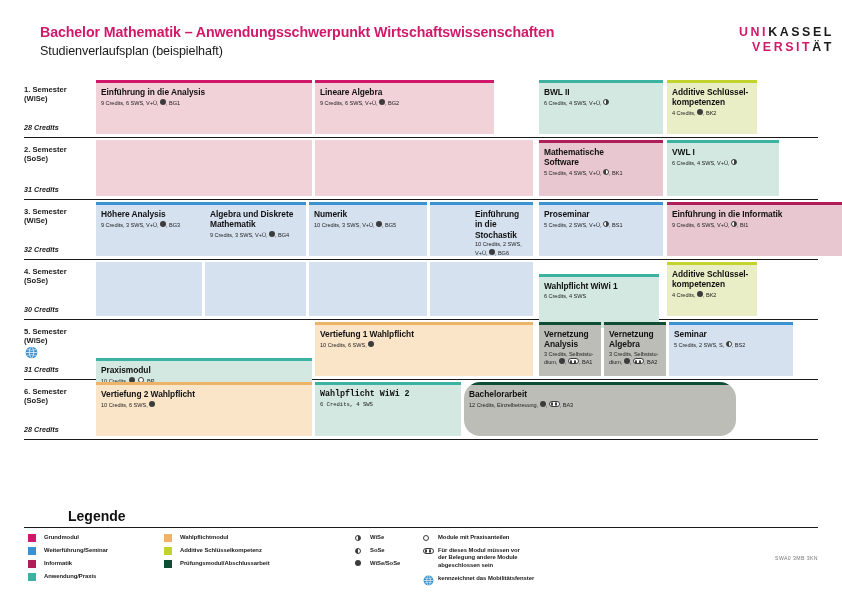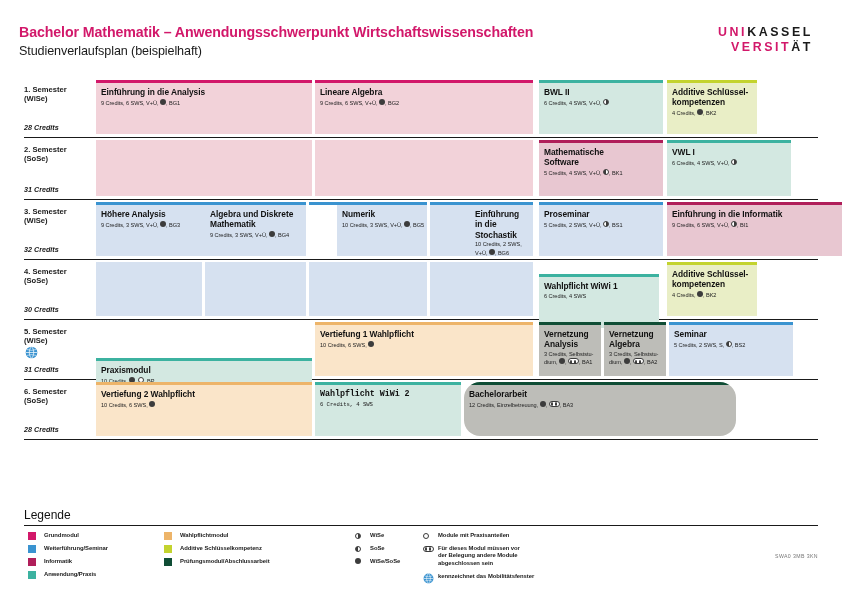--- a/index.html
+++ b/index.html
@@ -4,21 +4,21 @@
 <style>
   html,body{margin:0;padding:0;}
   body{
     width:842px;height:595px;background:#ffffff;
     font-family:"Liberation Sans","DejaVu Sans",sans-serif;
     color:#1a1a1a;overflow:hidden;position:relative;
   }
   .page{position:absolute;left:0;top:0;width:842px;height:595px;}
 
   
-  .header{position:absolute;left:19px;top:24px;width:794px;height:44px;}
+  .header{position:absolute;left:40px;top:24px;width:794px;height:44px;}
   .title-main{
     font-size:14.2px;font-weight:bold;color:#d2186a;letter-spacing:-0.1px;
     white-space:nowrap;line-height:17px;
   }
   .title-sub{
     font-size:12.6px;font-weight:normal;color:#1a1a1a;line-height:16px;
     margin-top:2px;letter-spacing:-0.1px;
   }
   .logo{position:absolute;right:0;top:1px;text-align:right;line-height:15px;}
   .logo-row{font-size:12.4px;font-weight:bold;letter-spacing:2.6px;white-space:nowrap;}
@@ -55,21 +55,21 @@
   .g-open{background:#fff;border:0.8px solid #3c3c3c;box-sizing:border-box;}
   .g-lock{display:inline-block;width:11px;height:6px;border:0.8px solid #3c3c3c;border-radius:3px;
           background:#fff;vertical-align:-0.5px;position:relative;box-sizing:border-box;}
   .g-lock:before,.g-lock:after{content:"";position:absolute;top:0.3px;width:2.4px;height:4.2px;
           border:0.7px solid #3c3c3c;border-radius:50%;box-sizing:border-box;}
   .g-lock:before{left:0.8px;}
   .g-lock:after{left:5.0px;}
 
   
   .legend{position:absolute;left:24px;top:508px;width:794px;}
-  .legend-title{font-size:12px;font-weight:normal;color:#111;}
+  .legend-title{font-size:14px;font-weight:bold;color:#111;margin-left:44px;}
   .legend-rule{margin-top:3px;border-top:1.1px solid #1a1a1a;width:794px;}
   .legend-cols{position:relative;margin-top:6px;height:64px;}
   .lcol{position:absolute;top:0;}
   .lcol-a{left:4px;width:160px;}
   .lcol-b{left:140px;width:220px;}
   .lcol-c{left:330px;width:100px;}
   .lcol-d{left:398px;width:240px;}
   .litem{position:relative;padding-left:16px;margin-bottom:5.5px;font-size:5.9px;line-height:7.4px;
          font-weight:bold;color:#1a1a1a;letter-spacing:-0.05px;}
   .swatch{position:absolute;left:0;top:0.4px;width:8px;height:8px;}
@@ -101,21 +101,21 @@
           <div class="credits">28 Credits</div>
         </div>
         <div class="track">
           <div class="mod" style="left: 0px; width: 216px; top: 2px; height: 54px;">
             <div class="bar" style="background: rgb(210, 24, 106);"></div>
             <div class="body" style="background: rgb(242, 210, 217);">
               <div class="mname">Einführung in die Analysis</div>
               <div class="mmeta">9 Credits, 6 SWS, V+Ü, <span class="g g-full"></span>, BG1</div>
             </div>
           </div>
-          <div class="mod" style="left: 219px; width: 218px; top: 2px; height: 54px;">
+          <div class="mod" style="left: 219px; width: 179px; top: 2px; height: 54px;">
             <div class="bar" style="background: rgb(210, 24, 106);"></div>
             <div class="body" style="background: rgb(242, 210, 217);">
               <div class="mname">Lineare Algebra</div>
               <div class="mmeta">9 Credits, 6 SWS, V+Ü, <span class="g g-full"></span>, BG2</div>
             </div>
           </div>
           <div class="mod" style="left: 443px; width: 124px; top: 2px; height: 54px;">
             <div class="bar" style="background: rgb(60, 178, 160);"></div>
             <div class="body" style="background: rgb(211, 232, 225);">
               <div class="mname">BWL II</div>
@@ -145,21 +145,21 @@
             <div class="bar" style="background: rgb(242, 210, 217);"></div>
             <div class="body" style="background: rgb(242, 210, 217);"></div>
           </div>
           <div class="mod" style="left: 443px; width: 124px; top: 2px; height: 56px;">
             <div class="bar" style="background: rgb(176, 30, 90);"></div>
             <div class="body" style="background: rgb(232, 199, 209);">
               <div class="mname">Mathematische<br>Software</div>
               <div class="mmeta">5 Credits, 4 SWS, V+Ü, <span class="g g-left"></span>, BK1</div>
             </div>
           </div>
-          <div class="mod" style="left: 571px; width: 124px; top: 2px; height: 56px;">
+          <div class="mod" style="left: 571px; width: 112px; top: 2px; height: 56px;">
             <div class="bar" style="background: rgb(60, 178, 160);"></div>
             <div class="body" style="background: rgb(211, 232, 225);">
               <div class="mname">VWL I</div>
               <div class="mmeta">6 Credits, 4 SWS, V+Ü, <span class="g g-right"></span></div>
             </div>
           </div>
         </div>
       </div>
       <div class="srow" style="height: 60px;">
         <div class="semlabel">
@@ -176,21 +176,21 @@
           </div>
           <div class="mod" style="left: 109px; width: 101px; top: 2px; height: 54px;">
             <div class="bar" style="background: rgb(58, 147, 208);"></div>
             <div class="body" style="background: rgb(214, 225, 240);">
               <div class="mname">Algebra und Diskrete<br>Mathematik</div>
               <div class="mmeta">9 Credits, 3 SWS, V+Ü, <span class="g g-full"></span>, BG4</div>
             </div>
           </div>
           <div class="mod" style="left: 213px; width: 118px; top: 2px; height: 54px;">
             <div class="bar" style="background: rgb(58, 147, 208);"></div>
-            <div class="body" style="background: rgb(214, 225, 240); margin-left: 28px;">
+            <div class="body" style="background: rgb(214, 225, 240);">
               <div class="mname">Numerik</div>
               <div class="mmeta">10 Credits, 3 SWS, V+Ü, <span class="g g-full"></span>, BG5</div>
             </div>
           </div>
           <div class="mod" style="left: 334px; width: 103px; top: 2px; height: 54px;">
             <div class="bar" style="background: rgb(58, 147, 208);"></div>
             <div class="body" style="background: rgb(214, 225, 240); padding-left: 45px;">
               <div class="mname">Einführung in die<br>Stochastik</div>
               <div class="mmeta">10 Credits, 2 SWS, V+Ü, <span class="g g-full"></span>, BG6</div>
             </div>

